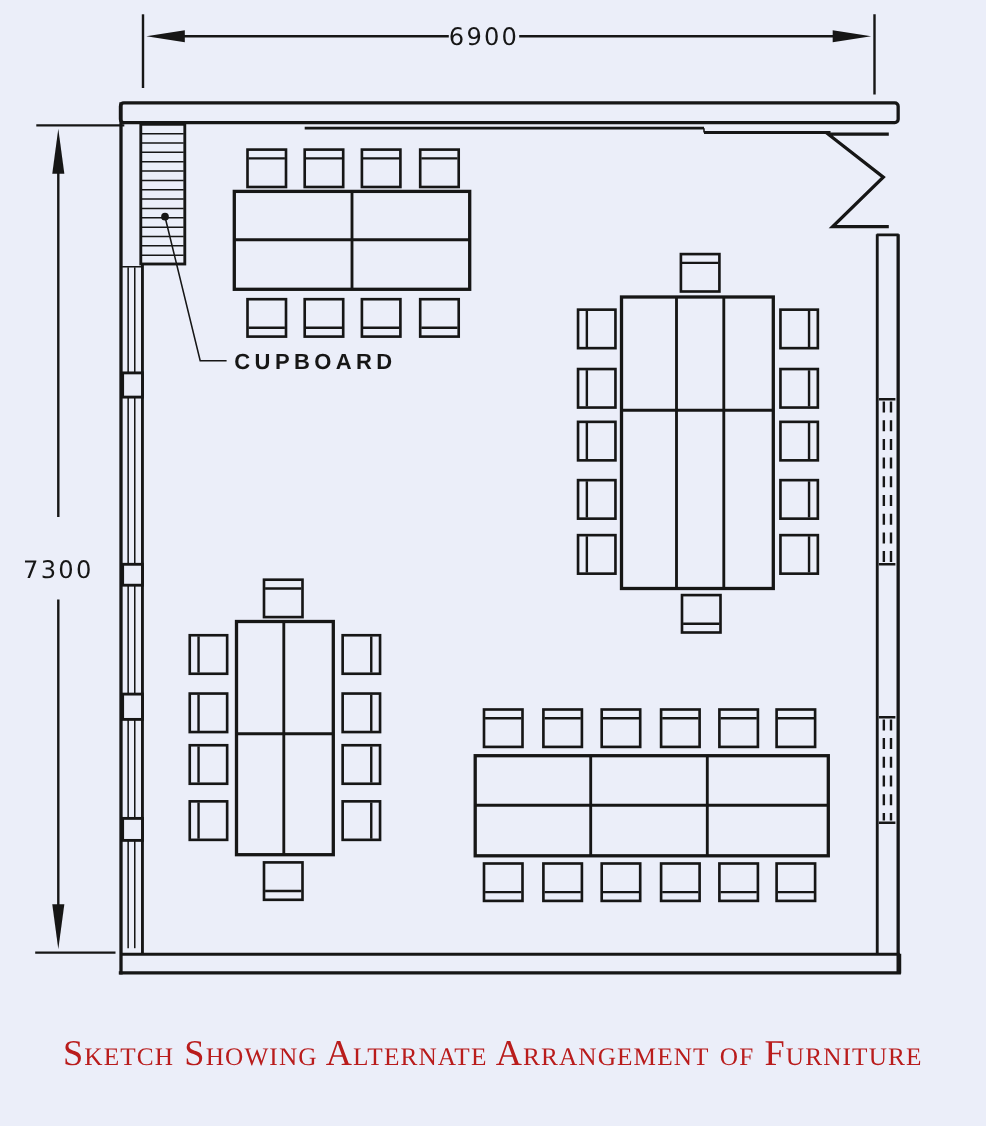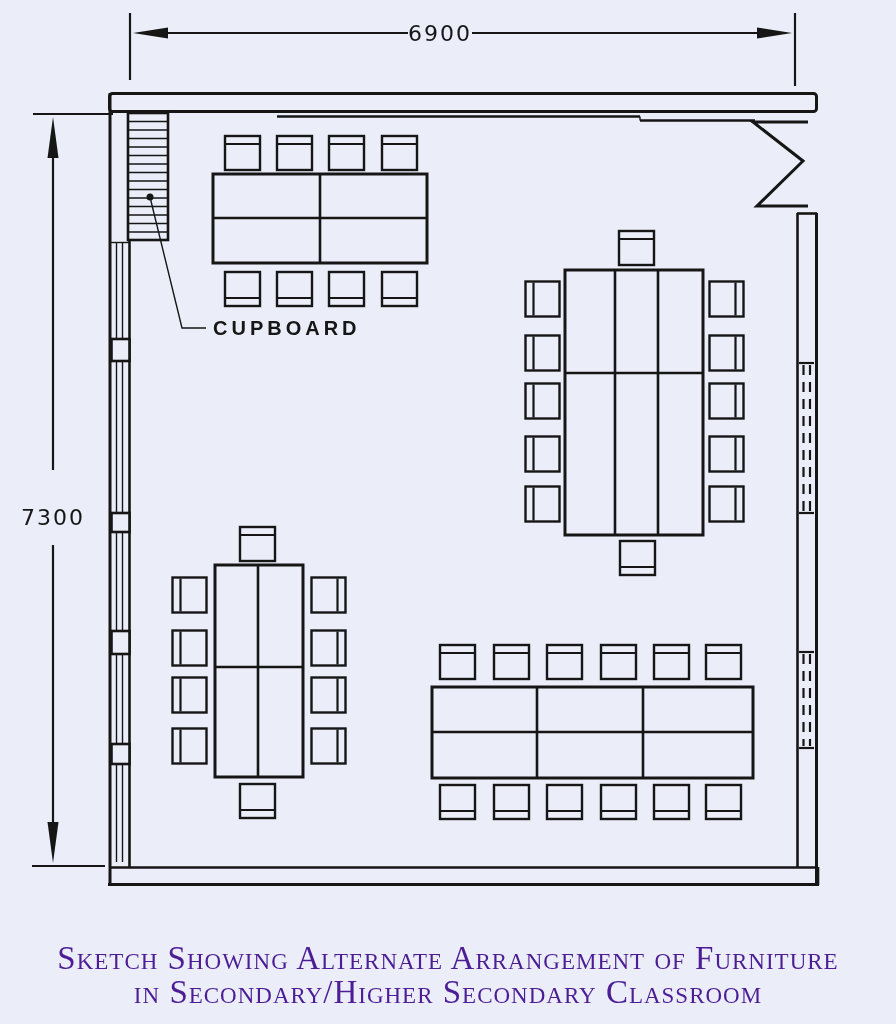--- a/index.html
+++ b/index.html
@@ -1,17 +1,17 @@
 <!DOCTYPE html>
 <html><head>
 <meta charset="utf-8">
 <style>
   html,body{margin:0;padding:0;}
   body{background:#ebeef9;font-family:"Liberation Serif", serif;}
-  .page{position:relative;width:896px;height:1024px;background:#ebeef9;overflow:hidden;color:#4c1d95;}
+  .page{position:relative;width:896px;height:1024px;background:#ebeef9;overflow:hidden;color:#b91c1c;}
   svg{position:absolute;top:0;left:0;}
   svg .ln{stroke:#161616;fill:none;stroke-linecap:butt;}
   svg .fillpaper{fill:#ebeef9;}
   svg .w1{stroke-width:1.4}
   svg .w2{stroke-width:2.2}
   svg .w25{stroke-width:2.6}
   svg .w3{stroke-width:3}
   svg .dash{stroke-dasharray:10 7;}
   svg text{fill:#161616;}
   .dim-text{font-family:"DejaVu Sans", sans-serif;font-size:22px;letter-spacing:2px;}
@@ -200,16 +200,15 @@
     <use href="#chair-sym" transform="translate(547,785) rotate(180 17.5 17)"></use>
     <use href="#chair-sym" transform="translate(601,785) rotate(180 17.5 17)"></use>
     <use href="#chair-sym" transform="translate(654,785) rotate(180 17.5 17)"></use>
     <use href="#chair-sym" transform="translate(706,785) rotate(180 17.5 17)"></use>
   </g>
 </svg>
 
 
 <div class="title">
   <div>Sketch Showing Alternate Arrangement of Furniture</div>
-  <div>in Secondary/Higher Secondary Classroom</div>
 </div>
 
 </div>
 
 </body></html>

